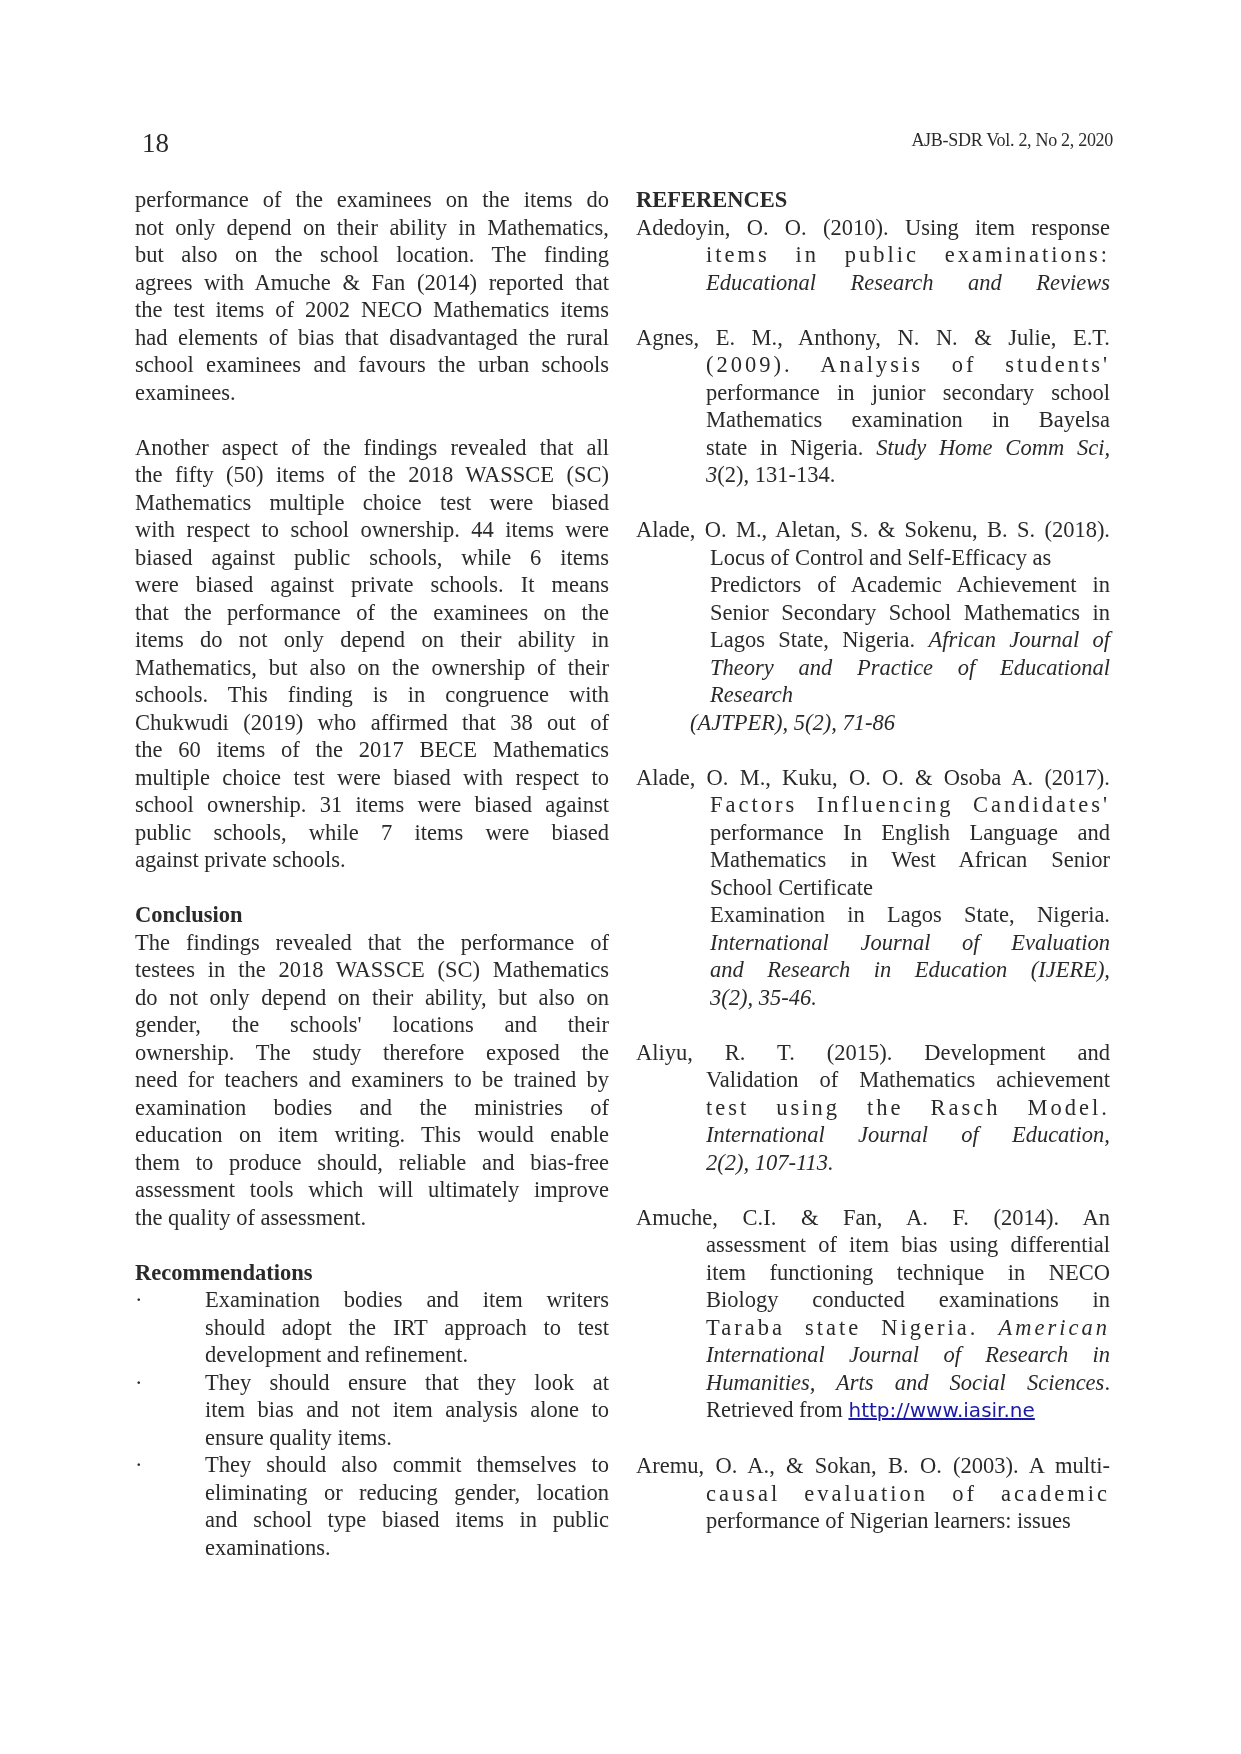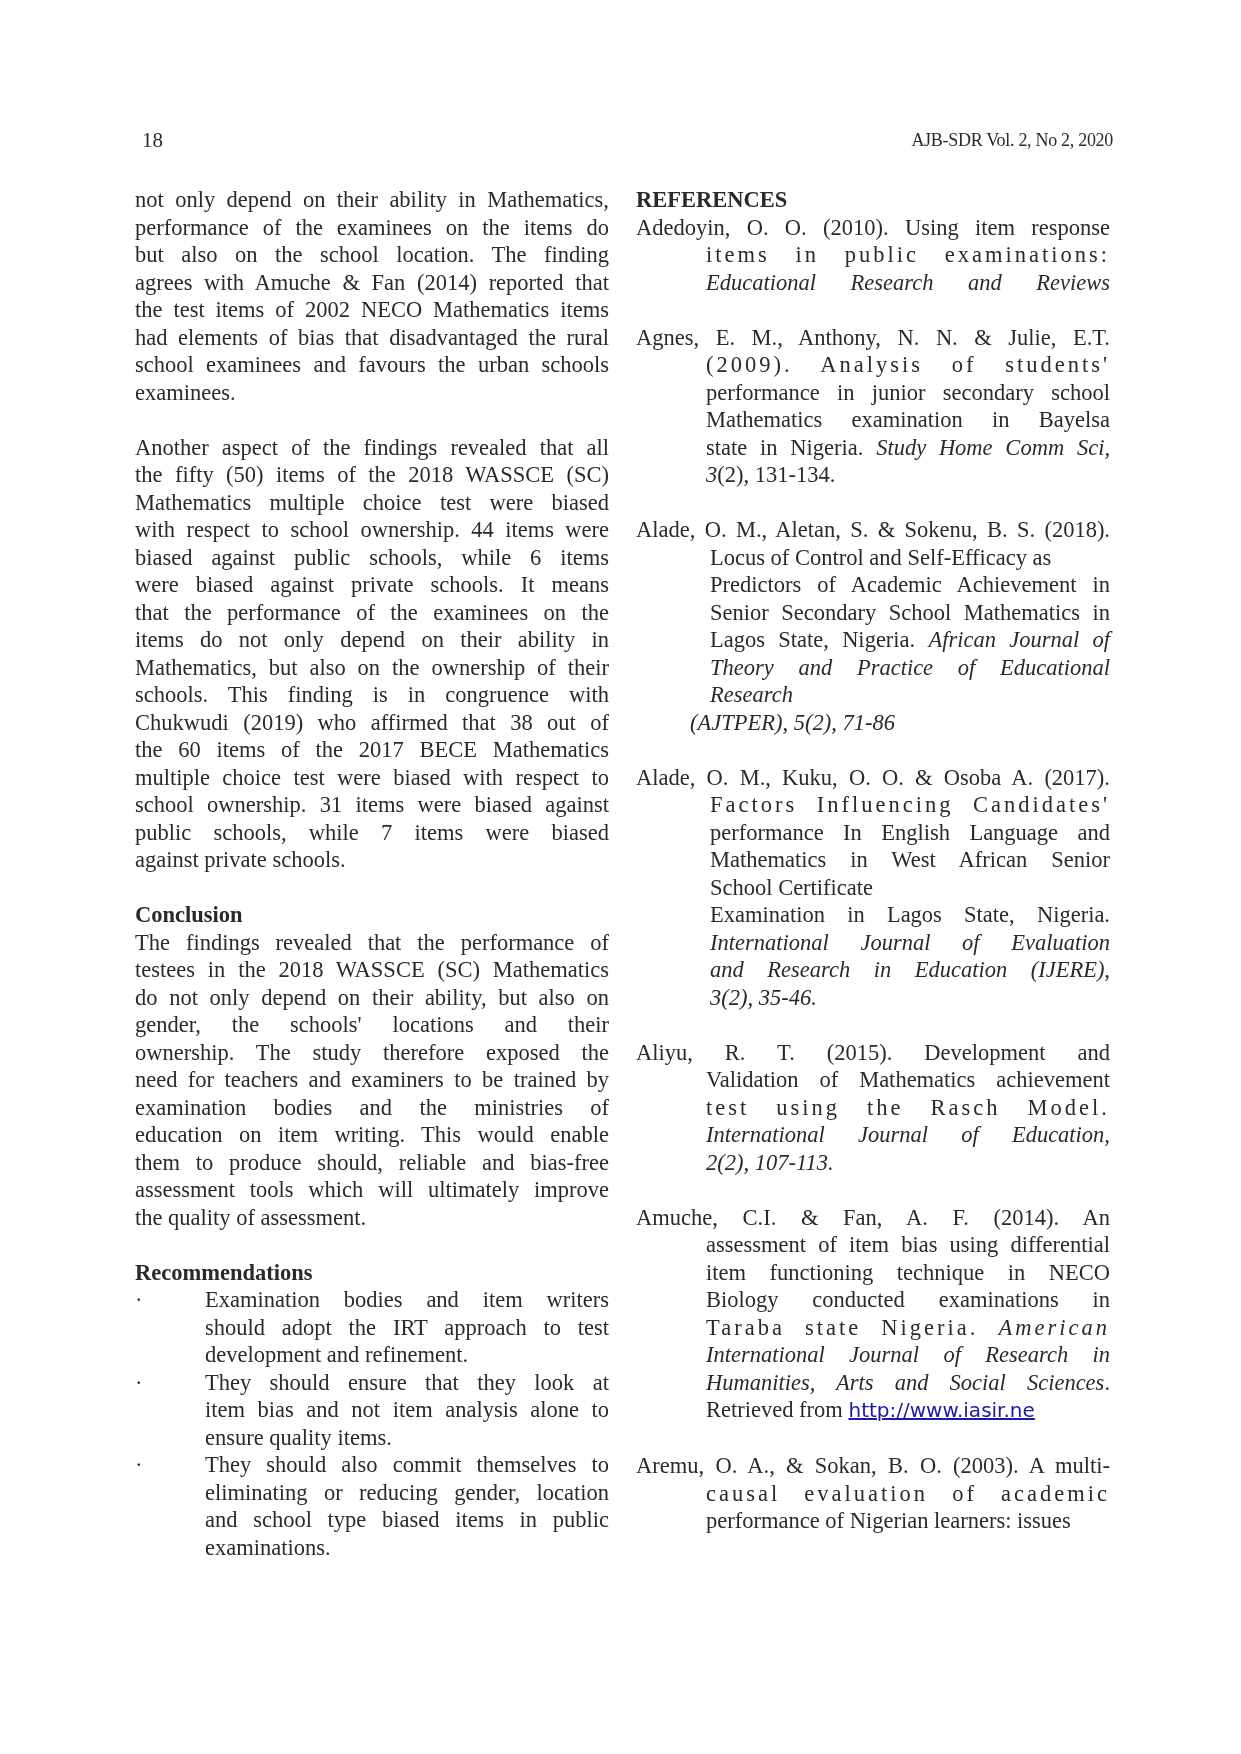--- a/index.html
+++ b/index.html
@@ -1,18 +1,18 @@
 <!DOCTYPE html>
 <html><head>
 <meta charset="utf-8">
 <style>
   html, body { margin: 0; padding: 0; background: #ffffff; }
   body { width: 1241px; height: 1754px; position: relative; overflow: hidden;
          font-family: "Liberation Serif", "DejaVu Serif", serif; color: #2a2a2a; }
-  .page-num { position: absolute; left: 142px; top: 128px; font-size: 21px; }
+  .page-num { position: absolute; left: 142px; top: 128px; font-size: 27px; }
   .running-head { position: absolute; right: 128px; top: 130px; font-size: 18px; letter-spacing: -0.3px; margin-left: 7px; }
   .col { position: absolute; top: 186px; width: 474px; font-size: 22.5px; line-height: 27.5px; }
   .col-left { left: 135px; }
   .col-right { left: 636px; width: 474px; }
   .para { margin: 0; text-align: justify; text-align-last: left; }
   .line { display: block; text-align: justify; text-align-last: justify; white-space: nowrap; }
   .line.last { text-align-last: left; }
   .gap { height: 27.5px; }
   .heading { font-weight: bold; margin: 0; }
   .rec { position: relative; }
@@ -26,22 +26,22 @@
   .spaced { letter-spacing: 3px; }
 </style>
 </head>
 <body>
 
 <div class="page-num">18</div>
 <div class="running-head">AJB-SDR Vol. 2, No 2, 2020</div>
 
 <div class="col col-left">
   <div class="para" id="p1">
+      <span class="line">performance of the examinees on the items do</span>
       <span class="line">not only depend on their ability in Mathematics,</span>
-      <span class="line">performance of the examinees on the items do</span>
       <span class="line">but also on the school location. The finding</span>
       <span class="line">agrees with Amuche &amp; Fan (2014) reported that</span>
       <span class="line">the test items of 2002 NECO Mathematics items</span>
       <span class="line">had elements of bias that disadvantaged the rural</span>
       <span class="line">school examinees and favours the urban schools</span>
       <span class="line last">examinees.</span>
     </div>
   <div class="gap"></div>
   <div class="para" id="p2">
       <span class="line">Another aspect of the findings revealed that all</span>

